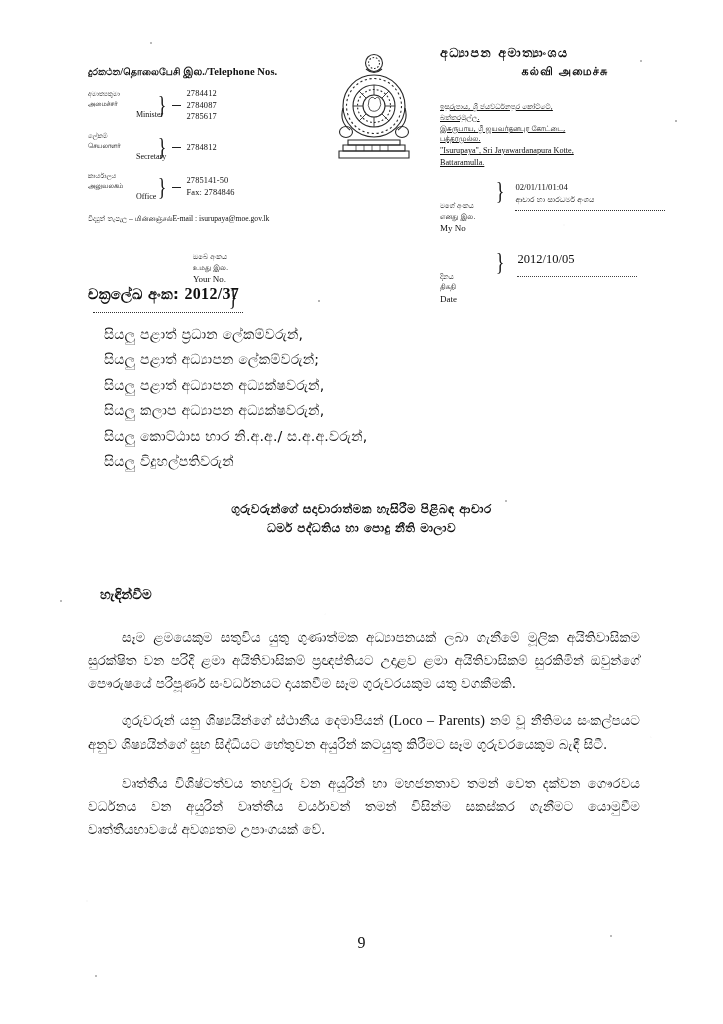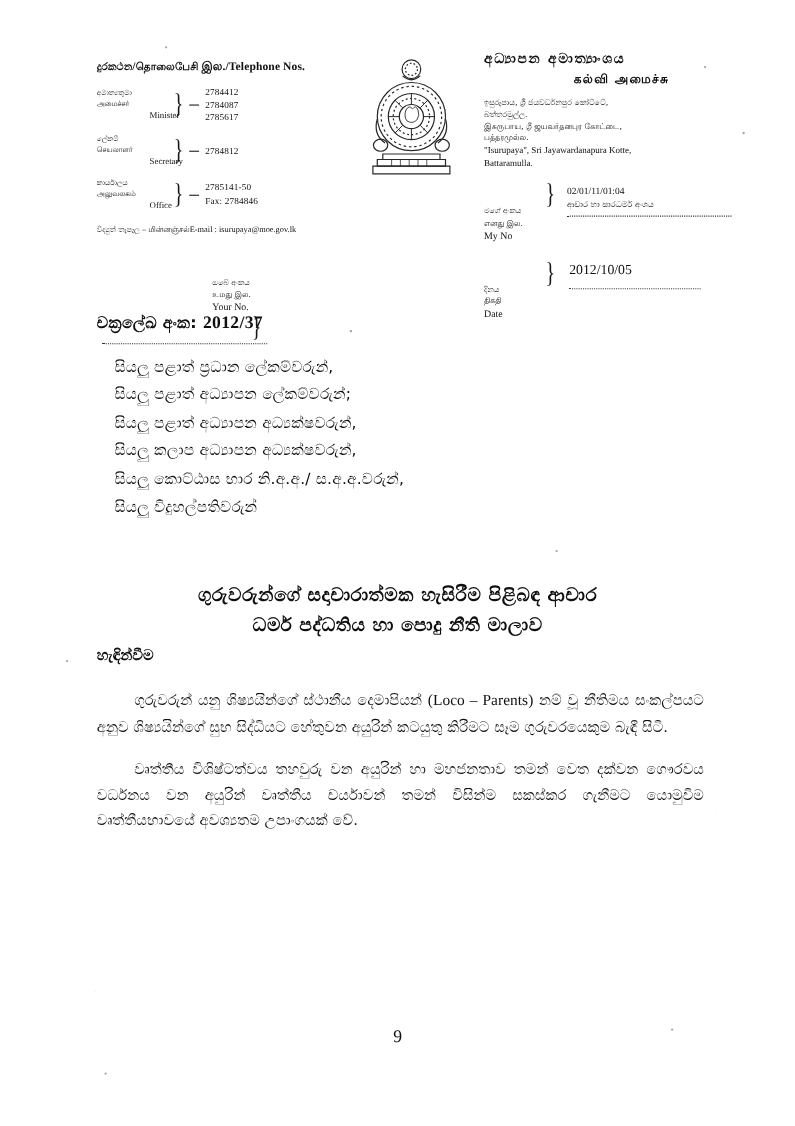--- a/index.html
+++ b/index.html
@@ -40,21 +40,21 @@
   .header {
     position: absolute;
     top: 44px;
     left: 0;
     width: 723px;
     height: 230px;
   }
   .hdr-left {
     position: absolute;
     left: 88px;
-    top: 12px;
+    top: 22px;
     width: 240px;
   }
   .tel-title {
     font-size: 10.5px;
     font-weight: bold;
     letter-spacing: .1px;
     white-space: nowrap;
     line-height: 1.2;
   }
   .tel-title .si, .tel-title .ta {
@@ -141,23 +141,24 @@
     line-height: 1.6;
     text-align: center;
   }
   .min-en {
     font-size: 13.5px;
     font-weight: bold;
     line-height: 1.6;
     letter-spacing: .2px;
   }
   .addr {
-    margin-top: 8px;
+    margin-top: 22px;
     font-size: 7.6px;
     line-height: 1.48;
+    text-decoration: underline;
   }
   .addr .si, .addr .ta {
     font-family: "DejaVu Sans", sans-serif;
     font-size: 7.2px;
     display: block;
   }
   .addr .en { display: block; font-size: 8.2px; }
 
   .refblock {
     margin-top: 12px;
@@ -243,35 +244,35 @@
     font-family: "DejaVu Sans", sans-serif;
     font-size: 14px;
     line-height: 1.82;
     letter-spacing: .2px;
     white-space: nowrap;
   }
 
   .doc-title {
     position: absolute;
     left: 70px;
-    top: 528px;
+    top: 500px;
     width: 583px;
     text-align: center;
     font-family: "DejaVu Sans", sans-serif;
-    font-size: 17px;
+    font-size: 12px;
     font-weight: bold;
     line-height: 1.62;
     letter-spacing: .5px;
   }
 
   .section-heading {
     position: absolute;
-    left: 88px;
+    left: 100px;
     top: 588px;
-    font-family: Liberation Serif, serif;
+    font-family: Liberation Mono, monospace;
     font-size: 13.5px;
     font-weight: bold;
   }
 
   .body-paras {
     position: absolute;
     left: 88px;
     top: 626px;
     width: 552px;
   }
@@ -475,20 +476,21 @@
   </div>
 
   <div class="doc-title">
     <div>ගුරුවරුන්ගේ සදාචාරාත්මක හැසිරීම පිළිබඳ ආචාර</div>
     <div>ධර්ම පද්ධතිය හා පොදු නීති මාලාව</div>
   </div>
 
   <div class="section-heading">හැඳින්වීම</div>
 
   <div class="body-paras">
+    <p>සෑම ළමයෙකුම සතුවිය යුතු ගුණාත්මක අධ්‍යාපනයක් ලබා ගැනීමේ මූලික අයිතිවාසිකම සුරක්ෂිත වන පරිදි ළමා අයිතිවාසිකම් ප්‍රඥප්තියට උදාළව ළමා අයිතිවාසිකම් සුරකිමින් ඔවුන්ගේ පෞරුෂයේ පරිපූර්ණ සංවර්ධනයට දායකවීම සෑම ගුරුවරයකුම යතු වගකීමකි.</p>
     <p><span>ගුරුවරුන් යනු ශිෂ්‍යයින්ගේ ස්ථානීය දෙමාපියන් </span><span class="latin">(Loco – Parents)</span><span> නම් වූ නීතිමය සංකල්පයට අනුව ශිෂ්‍යයින්ගේ සුභ සිද්ධියට හේතුවන අයුරින් කටයුතු කිරීමට සෑම ගුරුවරයෙකුම බැඳී සිටී.</span></p>
     <p class="p3">වෘත්තීය විශිෂ්ටත්වය තහවුරු වන අයුරින් හා මහජනතාව තමන් වෙත දක්වන ගෞරවය වර්ධනය වන අයුරින් වෘත්තීය චර්යාවන් තමන් විසින්ම සකස්කර ගැනීමට යොමුවීම වෘත්තීයභාවයේ අවශ්‍යතම උපාංගයක් වේ.</p>
   </div>
 
   <div class="page-number">9</div>
 
   <div class="scan-grain"></div>
   <div class="speck" style="left:150px;top:42px;width:2px;height:2px;"></div>
   <div class="speck" style="left:640px;top:60px;width:2px;height:2px;"></div>
   <div class="speck" style="left:60px;top:600px;width:2px;height:2px;"></div>

